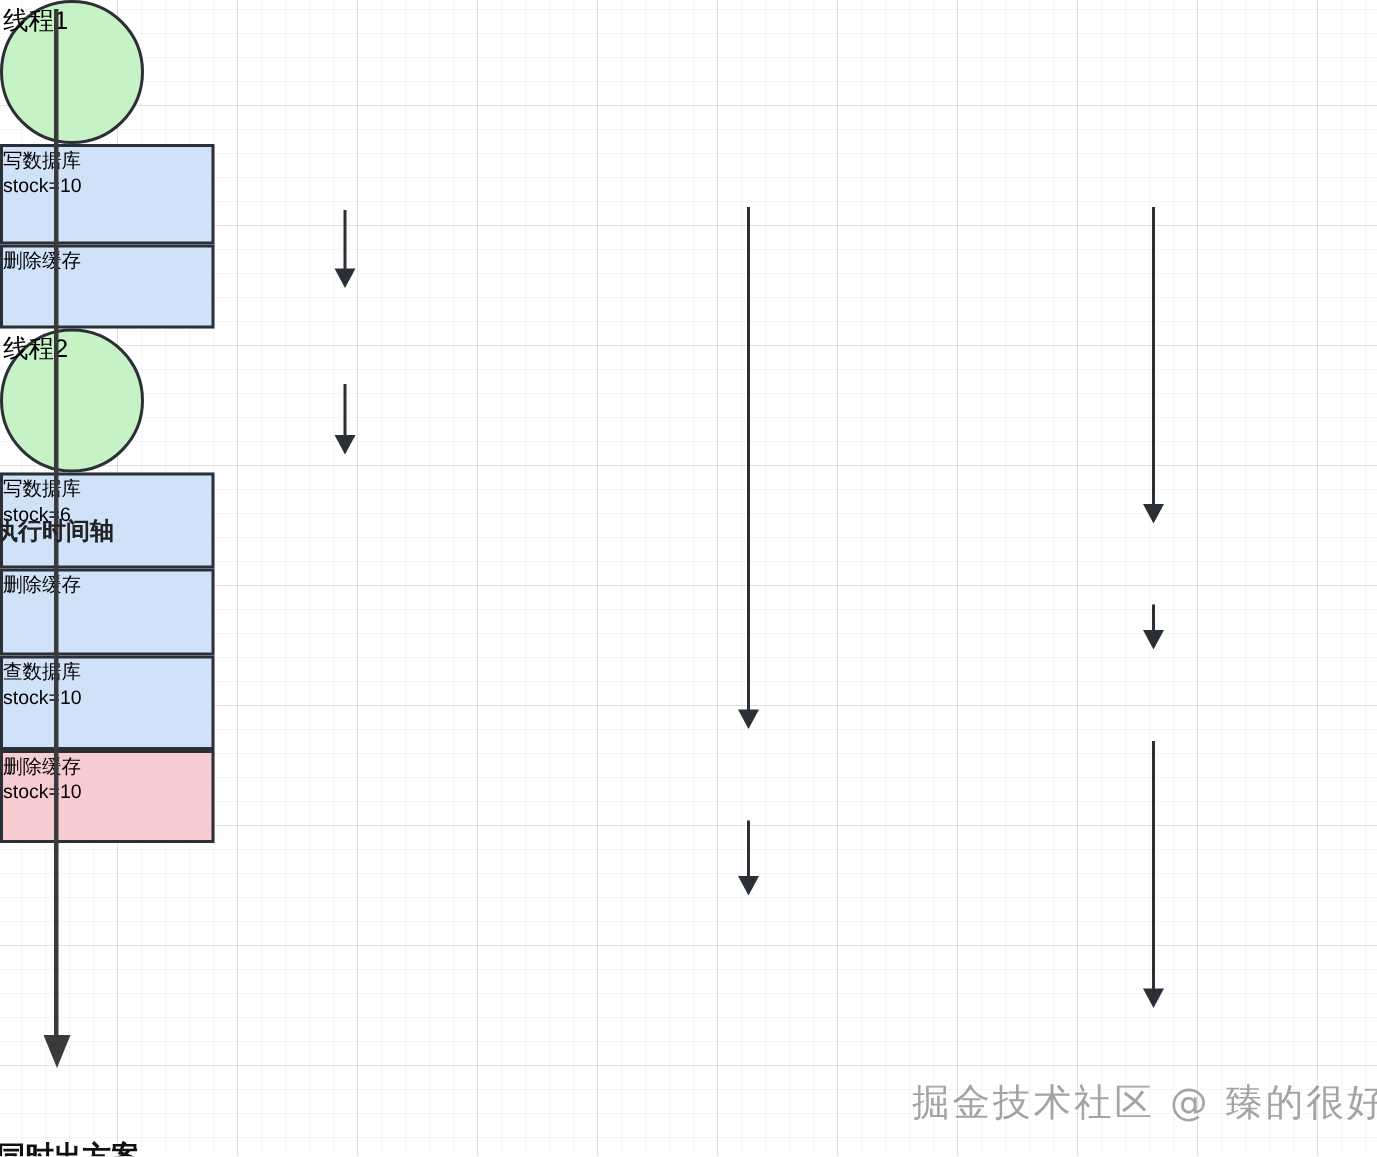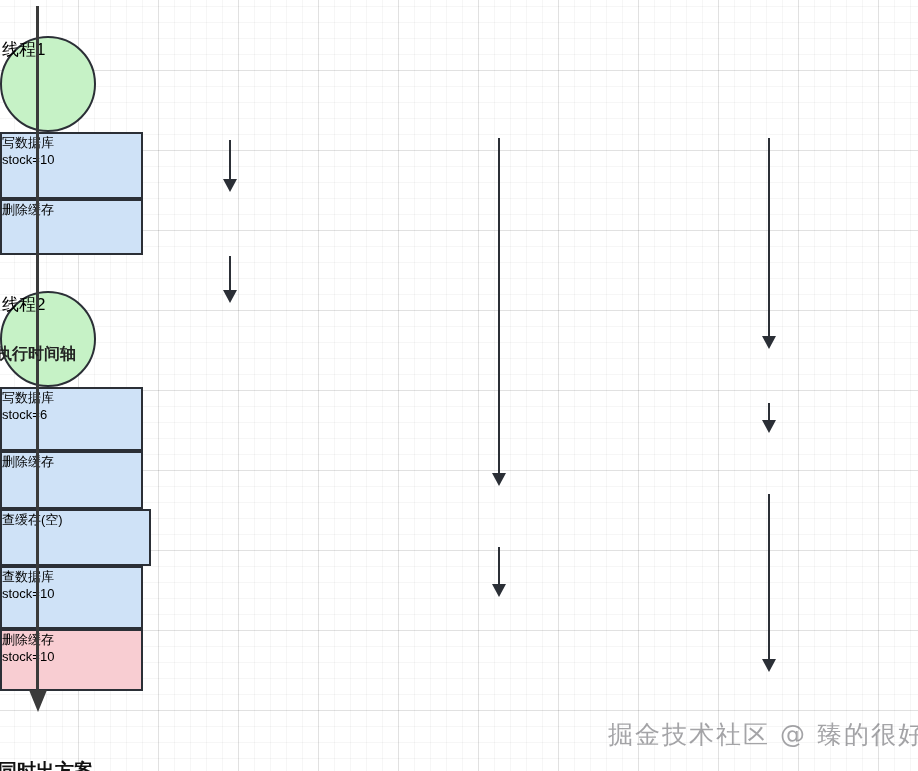--- a/index.html
+++ b/index.html
@@ -29,21 +29,20 @@
   }
   .proc.red {
     background: #f8cdd2;
     border-color: #2b2f36;
   }
   .circle {
     background: #c6f2c6;
     border: 2px solid #2b2f36;
     border-radius: 50%;
     font-size: 17px;
-    margin-top: 36px;
   }
   .conn {
     position: absolute;
     background: #2b2f36;
     width: 2px;
   }
   .arrowhead {
     position: absolute;
     width: 0;
     height: 0;
@@ -130,23 +129,20 @@
   <div class="conn" style="left:498px; top:547px; height:38px;"></div>
   <div class="arrowhead" style="left:492px; top:584px;"></div>
 
   <div class="proc" style="left:430px; top:598px; width:139px; height:54px;">
     <span>删除缓存</span>
   </div>
 
   <div class="conn" style="left:768px; top:138px; height:200px;"></div>
   <div class="arrowhead" style="left:762px; top:336px;"></div>
 
-  <div class="proc" style="left:696px; top:350px; width:147px; height:53px;">
-    <span>查缓存(空)</span>
-  </div>
 
   <div class="conn" style="left:768px; top:403px; height:18px;"></div>
   <div class="arrowhead" style="left:762px; top:420px;"></div>
 
   <div class="proc" style="left:700px; top:435px; width:139px; height:59px;">
     <span>查数据库</span>
     <span class="line2">stock=10</span>
   </div>
 
   <div class="conn" style="left:768px; top:494px; height:166px;"></div>

